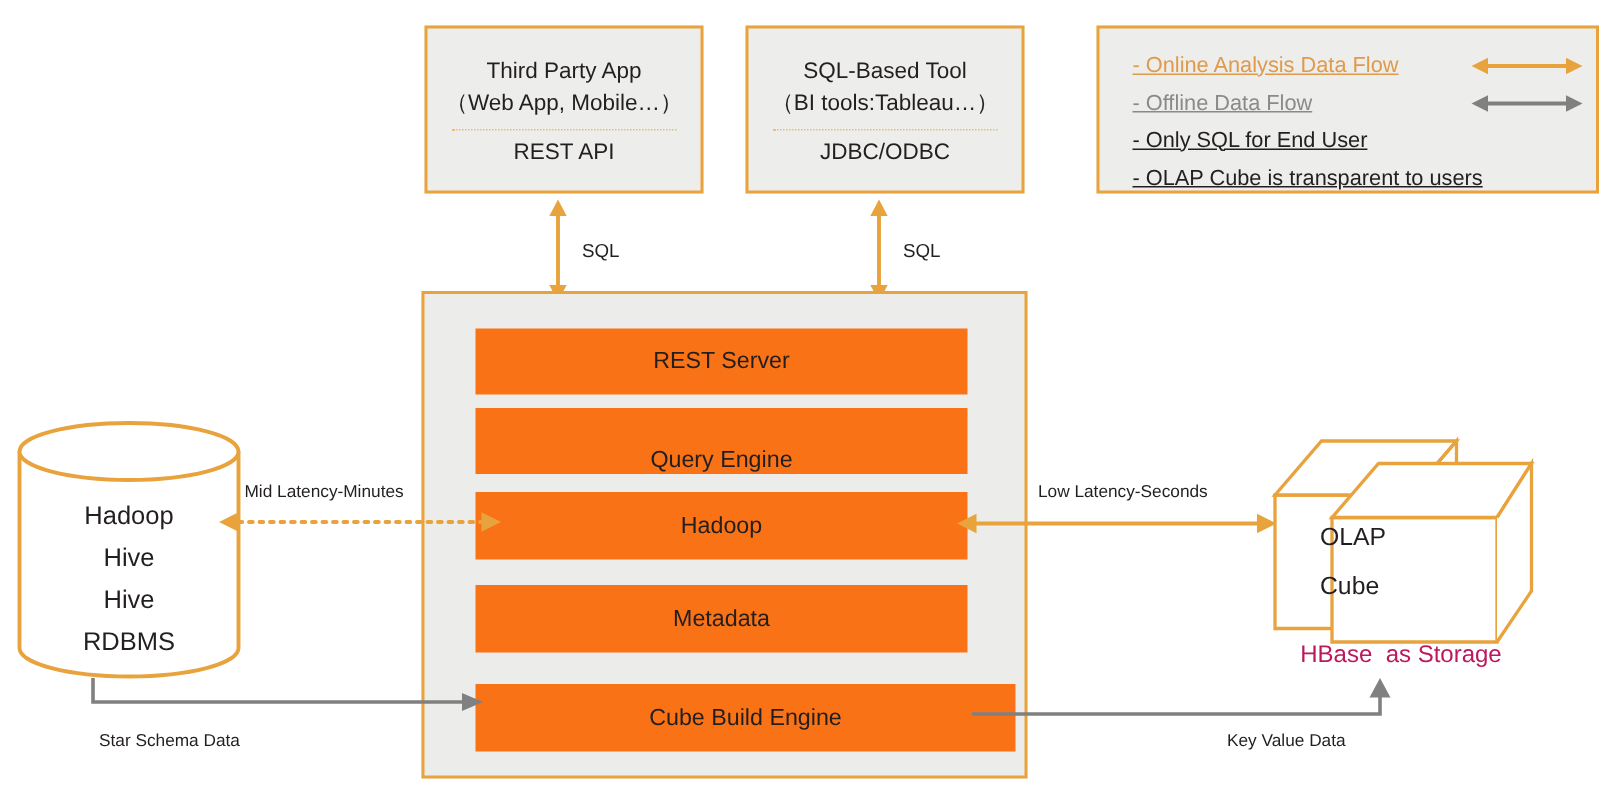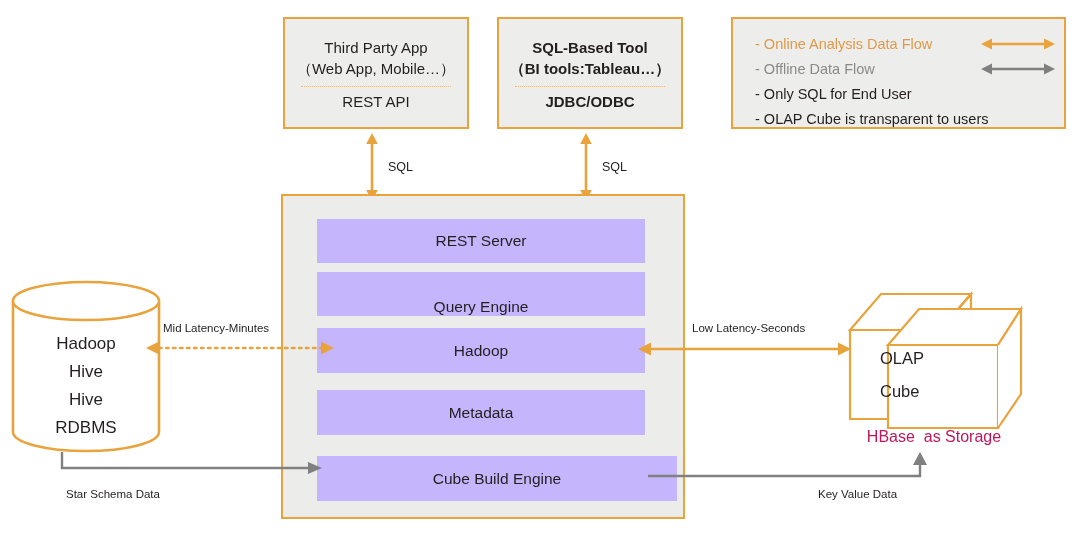--- a/index.html
+++ b/index.html
@@ -54,37 +54,37 @@
     border: 2px solid #e8a33d;
     box-sizing: border-box;
     padding: 12px 0 10px 22px;
   }
   .legend-row {
     display: flex;
     align-items: center;
     height: 25px;
     font-size: 14.5px;
   }
-  .legend-text { white-space: pre; }
+  .legend-text { white-space: pre; text-decoration: underline; }
   .legend-text.orange { color: #e09a4b; }
   .legend-text.gray   { color: #8a8a8a; }
   .legend-text.dark   { color: #231f20; }
   .legend-arrow {
     position: absolute;
     left: 248px;
   }
 
   
   .engine-box {
     background: #ececea;
     border: 2px solid #e8a33d;
     box-sizing: border-box;
   }
   .engine-item {
-    background: #c4b5fd;
+    background: #f97316;
     display: flex;
     align-items: center;
     justify-content: center;
     font-size: 15.5px;
     color: #231f20;
   }
 
   
   .conn-label {
     font-size: 11.5px;
@@ -123,21 +123,21 @@
 
   <div class="abs client-box" style="left:283px; top:17px; width:186px; height:112px;">
     <div class="client-title">
       <span>Third Party App</span><br>
       <span>（Web App, Mobile…）</span>
     </div>
     <div class="client-divider"></div>
     <div class="client-proto">REST API</div>
   </div>
 
-  <div class="abs client-box" style="left:497px; top:17px; width:186px; height:112px;font-weight:bold;">
+  <div class="abs client-box" style="left:497px; top:17px; width:186px; height:112px;">
     <div class="client-title">
       <span>SQL-Based Tool</span><br>
       <span>（BI tools:Tableau…）</span>
     </div>
     <div class="client-divider"></div>
     <div class="client-proto">JDBC/ODBC</div>
   </div>
 
   <div class="abs legend-box" style="left:731px; top:17px; width:335px; height:112px;">
 

